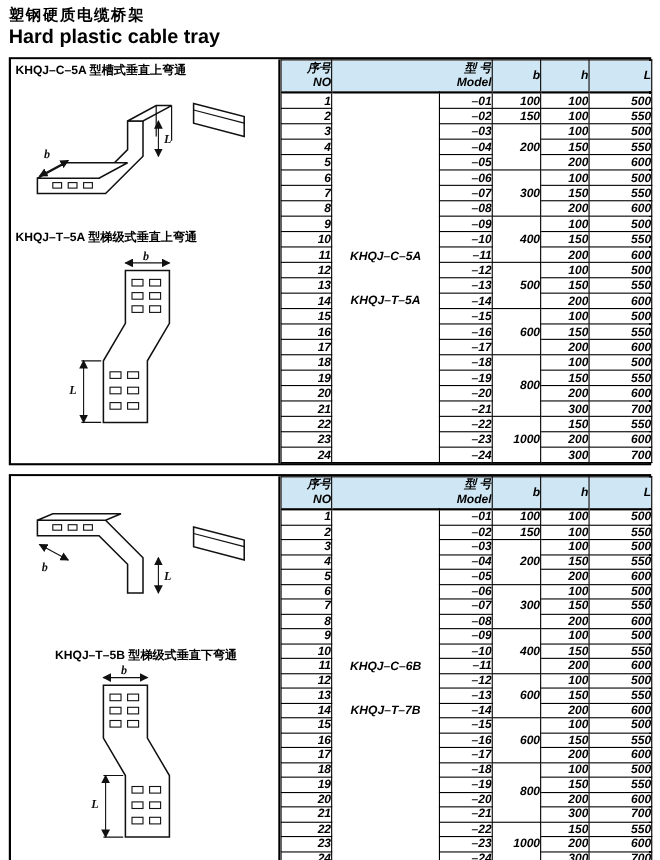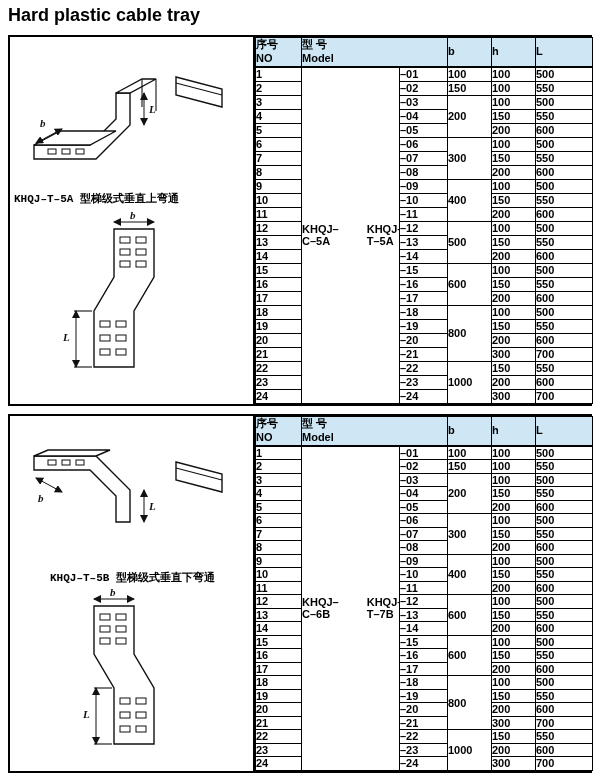--- a/index.html
+++ b/index.html
@@ -7,65 +7,67 @@
     width:600px;height:782px;background:#ffffff;overflow:hidden;
     font-family:"Liberation Sans", sans-serif;color:#000;
     -webkit-font-smoothing:antialiased;
   }
   .page{padding:5px 8px 0 8px;}
   .title-zh{font-size:14px;font-weight:700;letter-spacing:1.5px;line-height:1.25;}
   .title-en{font-size:18px;font-weight:700;line-height:1.2;}
   .cat-table{display:flex;border:2px solid #000;margin-top:8px;background:#fff;}
   .left-cell{position:relative;width:243px;flex:none;border-right:2px solid #000;background:#fff;}
   .left-label{position:absolute;left:4px;top:2px;font-size:11px;font-weight:700;white-space:nowrap;}
-  .left-label.mid{top:42%;font-family:Liberation Mono, monospace;}
+  .left-label.mid{top:42%;}
   .t2 .left-label.mid{top:43.5%;margin-left:36px;}
   svg.draw{position:absolute;}
   .draw-a,.draw-c{top:26px;left:8px;}
   .draw-b{top:172px;left:20px;}
   .draw-d{top:170px;left:20px;}
   table.spec{
     border-collapse:collapse;table-layout:fixed;width:337px;flex:none;
-    font-size:11px;font-weight:700;text-align:left;
+    font-size:11px;font-weight:700;text-align:right;font-style:italic;
   }
   table.spec th,table.spec td{border:1px solid #000;padding:0;overflow:hidden;}
   table.spec th{
     height:28px;line-height:1.2;background:var(--cell-blue,#cfe7f4);
     border-bottom:2px solid #000;font-size:11px;
   }
   table.spec td{height:13px;background:#fff;}
   .t2 table.spec td{height:12.5px;}
   td.blue{background:var(--cell-blue,#cfe7f4);}
   td.model-cell{background:#fff;vertical-align:middle;}
-  .model-wrap{display:flex;flex-direction:row;align-items:center;gap:28px;font-size:11px;font-weight:700;}
+  .model-wrap{display:flex;flex-direction:column;align-items:center;gap:28px;font-size:11px;font-weight:700;}
   .shape{stroke:#111;stroke-width:1.4;fill:#fff;}
   .thin{stroke:#111;stroke-width:1.1;fill:none;}
   .slot{stroke:#111;stroke-width:1;fill:none;}
   .dimline{stroke:#111;stroke-width:1;}
   text.dim{font:italic 700 11px "Liberation Serif", serif;fill:#111;}
 </style>
 </head>
 <body>
 
 <svg width="0" height="0" style="position:absolute" aria-hidden="true">
   <defs>
     <marker id="ah" markerWidth="8" markerHeight="8" refX="7" refY="4" orient="auto-start-reverse" markerUnits="userSpaceOnUse">
       <path d="M0,0L8,4L0,8Z" fill="#111"></path>
     </marker>
   </defs>
 </svg>
 
 <div class="page">
 
   <div>
+    <div class="title-zh">塑钢硬质电缆桥架</div>
     <div class="title-en">Hard plastic cable tray</div>
   </div>
 
   <div class="cat-table t1">
     <div class="left-cell">
+      <div class="left-label">KHQJ–C–5A 型槽式垂直上弯通</div>
 
       <svg class="draw draw-a" width="225" height="120" viewBox="0 0 225 120">
         <polygon class="shape" points="16,82 72,82 98,56 98,30 112,30 112,62 78,96 16,96"></polygon>
         <polygon class="shape" points="16,82 42,68 98,68 72,82"></polygon>
         <polygon class="shape" points="98,30 124,16 138,16 112,30"></polygon>
         <line class="thin" x1="124" y1="16" x2="124" y2="44"></line>
         <line class="thin" x1="138" y1="16" x2="138" y2="48"></line>
         <rect class="slot" x="30" y="86" width="8" height="5"></rect>
         <rect class="slot" x="44" y="86" width="8" height="5"></rect>
         <rect class="slot" x="58" y="86" width="8" height="5"></rect>

